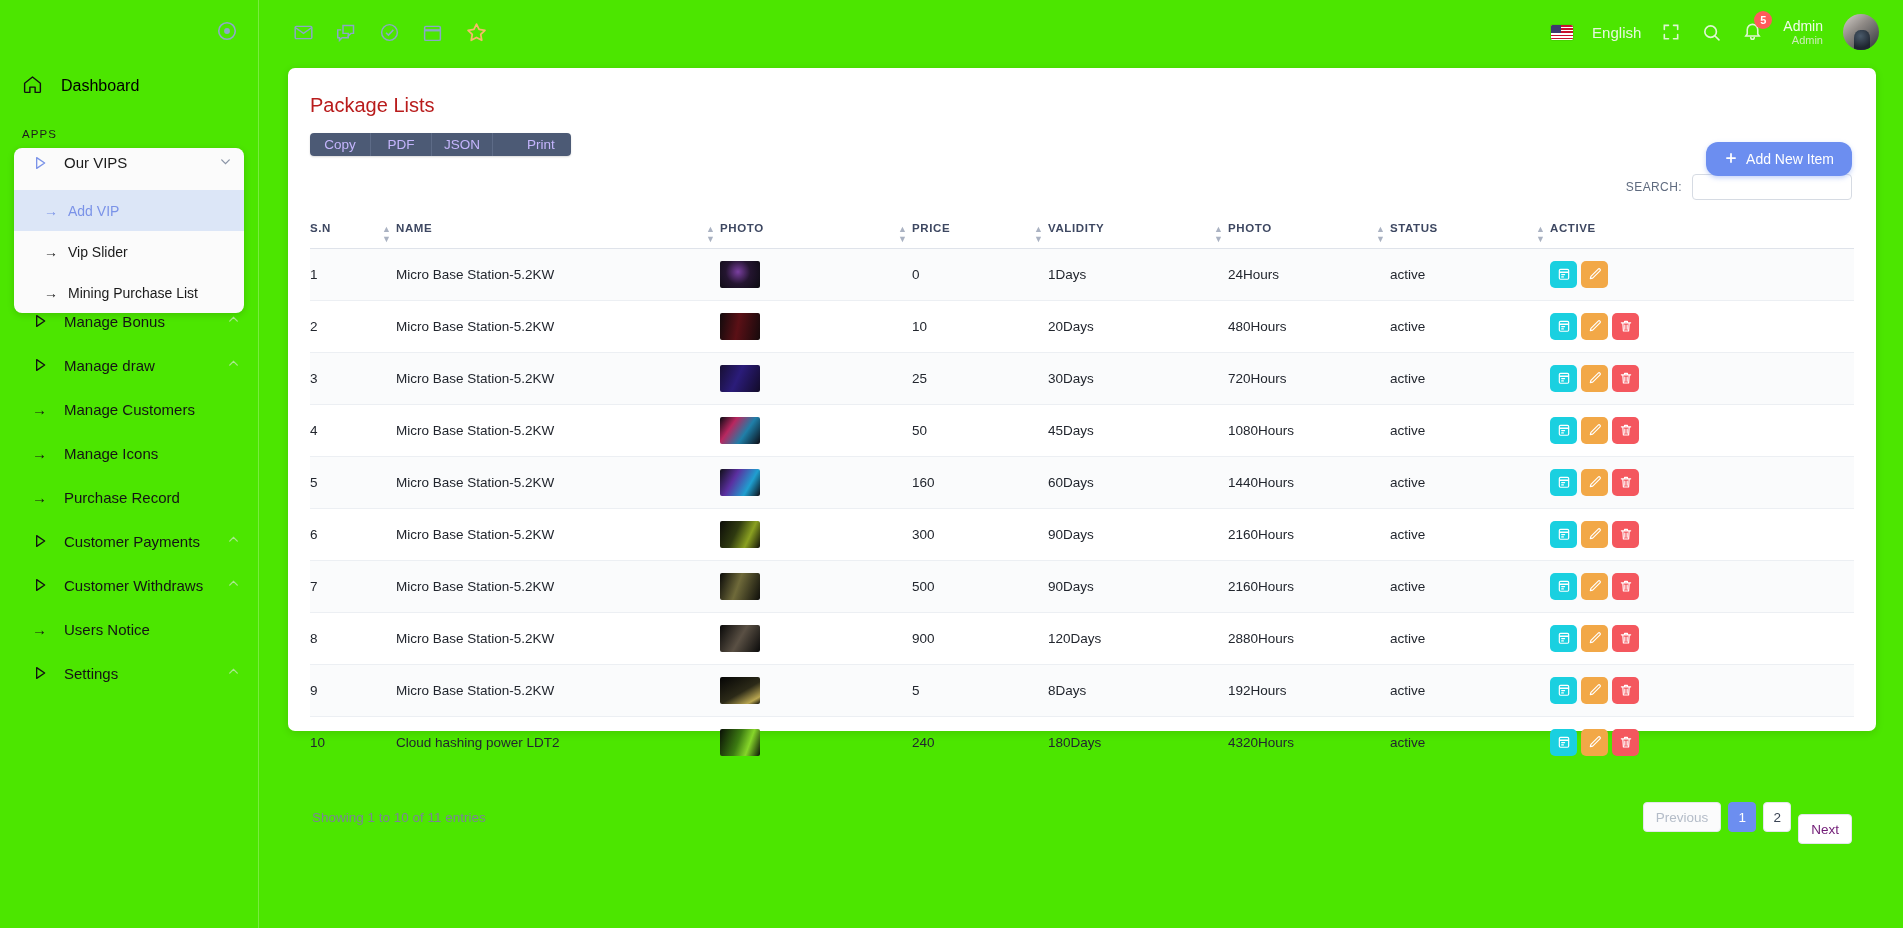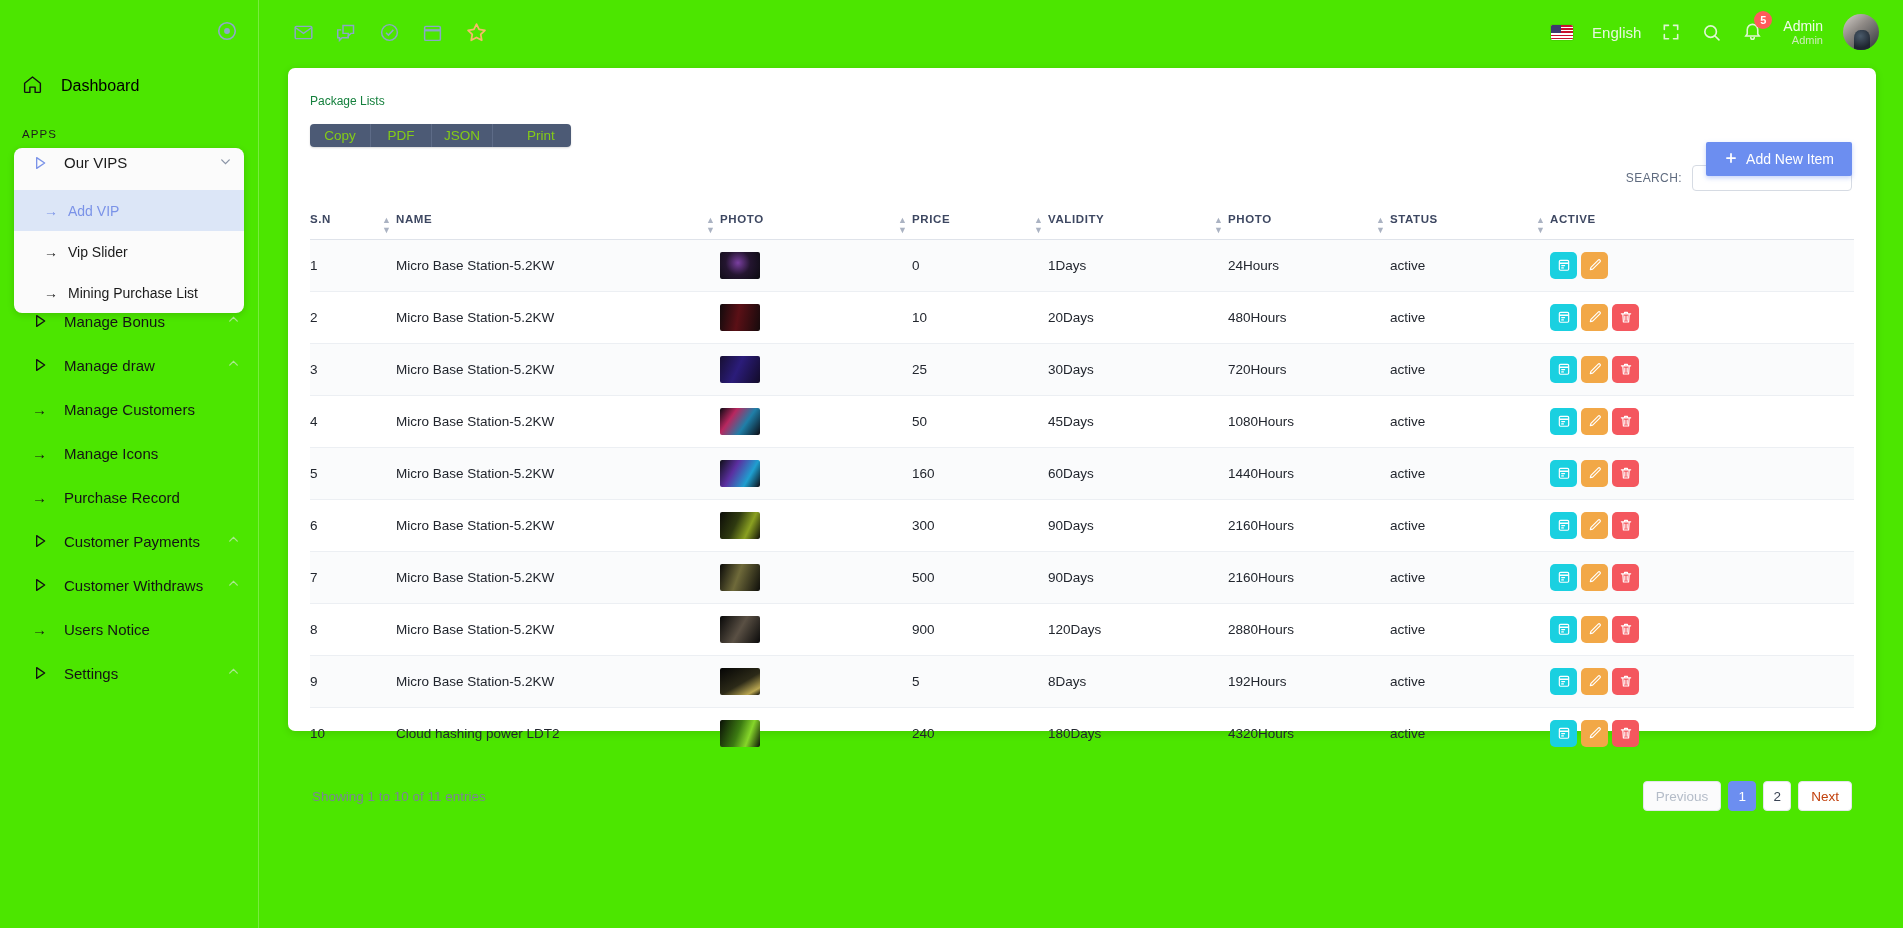--- a/index.html
+++ b/index.html
@@ -100,32 +100,32 @@
     content:""; position:absolute; left:30%; top:45%; width:45%; height:55%;
     background: radial-gradient(circle at 40% 30%, #4a5a6a 0%, #1e2630 70%);
     border-radius: 40% 40% 0 0;
   }
 
   
   .card {
     position: absolute; left: 29px; top: 68px; width: 1588px; height: 663px;
     background: #fff; border-radius: 7px; box-shadow: 0 2px 8px rgba(0,0,0,0.12);
   }
-  .card-title { font-size: 12px; color: #15803d; padding: 26px 0 0 22px; font-weight: 400; }
+  .card-title { font-size: 20px; color: #b91c1c; padding: 26px 0 0 22px; font-weight: 400; }
   .btn-group { display: flex; margin: 16px 0 0 22px; width: 261px;
     border-radius: 4px; overflow: hidden; box-shadow: 0 1px 2px rgba(0,0,0,.15); }
   .btn-group button {
-    flex: 1; background: #4c5a75; color: #84cc16; border: none;
+    flex: 1; background: #4c5a75; color: #c4b5fd; border: none;
     border-right: 1px solid #5d6b87; font-size: 13.5px; height: 23px;
     cursor: pointer; font-family: inherit; padding: 0 6px;
   }
   .btn-group button:last-child { border-right: none; padding-left: 24px; }
   .add-btn {
     position: absolute; right: 24px; top: 74px; background: #6c8ef0; color:#fff;
-    border: none; border-radius: 2px; height: 34px; padding: 0 18px;
+    border: none; border-radius: 12px; height: 34px; padding: 0 18px;
     font-size: 14px; cursor: pointer; font-family: inherit;
     display: flex; align-items: center; gap: 8px;
     box-shadow: 0 2px 5px rgba(108,142,240,.4);
   }
   .search-row {
     display: flex; justify-content: flex-end; align-items: center;
     padding: 18px 24px 0 0; gap: 10px;
   }
   .search-row label { font-size: 12px; color: #5f6b7f; letter-spacing: .4px; }
   .search-row input {
@@ -179,21 +179,21 @@
   .pager { margin-left: auto; display: flex; align-items: center; gap: 7px; }
   .pg {
     min-width: 30px; height: 30px; padding: 0 12px; border: 1px solid #e2e6ec;
     background: #fff; border-radius: 4px; font-size: 13.5px; color: #6a7687;
     display: flex; align-items: center; justify-content: center; cursor: pointer;
     font-family: inherit;
   }
   .pg.disabled { color: #b4bcc8; background: #fbfbfc; cursor: default; }
   .pg.num { min-width: 28px; padding: 0; color: #3b4454; }
   .pg.num.active { background: #6c8ef0; border-color: #6c8ef0; color: #fff; }
-  .pg.next { color: #c2410c; }
+  .pg.next { color: #701a75; margin-top: 24px; }
 </style>
 </head>
 <body>
 
 <div class="app">
 
   <aside class="sidebar">
     <div class="sb-logo">
       <svg width="22" height="22" viewBox="0 0 24 24" fill="none" stroke="#8fa8c8" stroke-width="1.8">
         <circle cx="12" cy="12" r="9"></circle>

